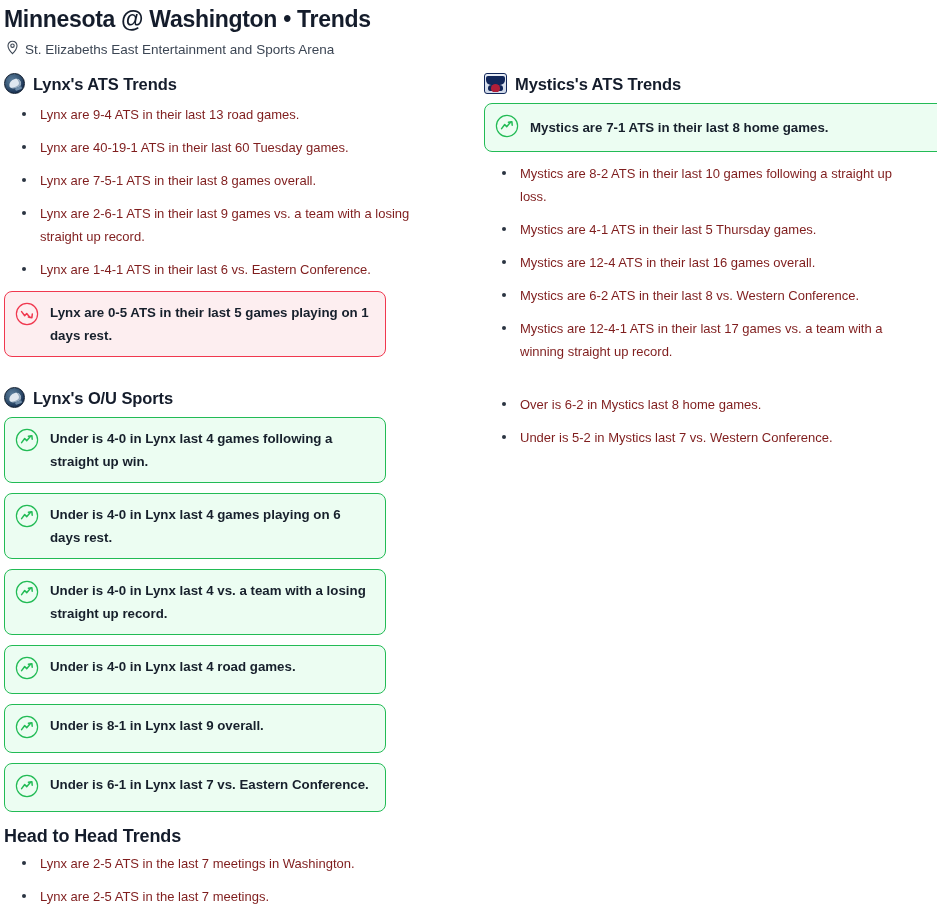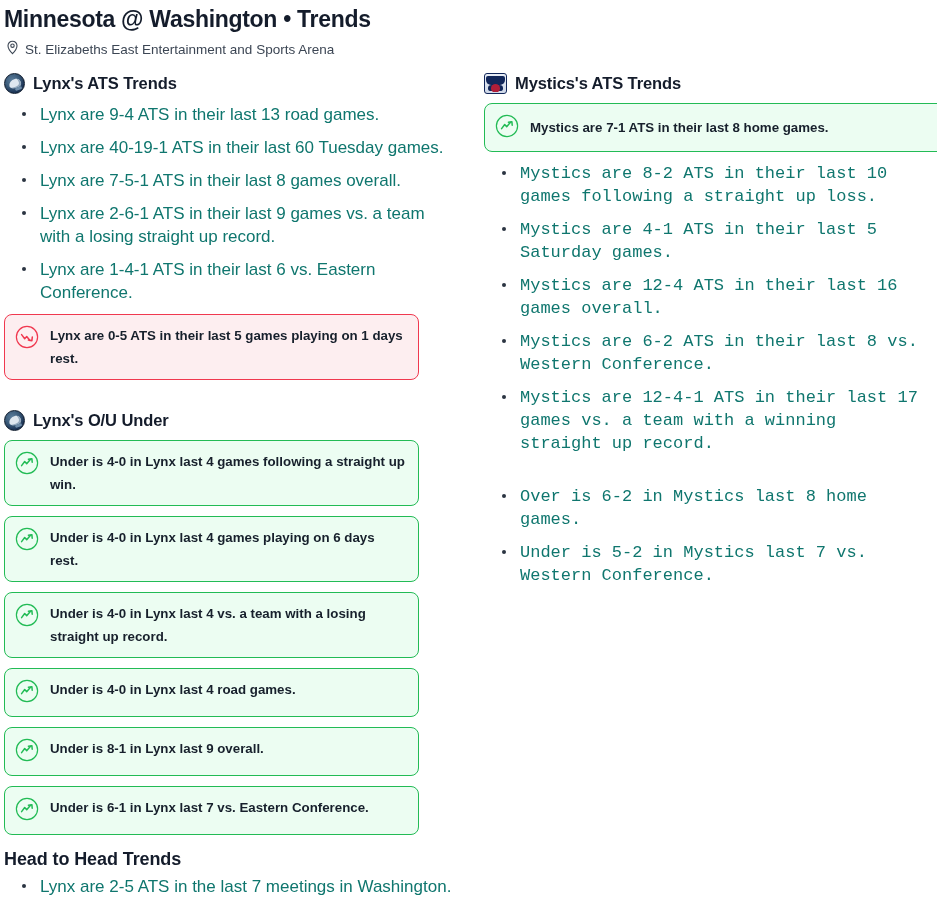--- a/index.html
+++ b/index.html
@@ -49,20 +49,21 @@
     gap: 0;
     padding-top: 14px;
   }
   .col-left  { width: 455px; flex: 0 0 455px; padding-left: 4px; }
   .col-right { width: 466px; flex: 0 0 466px; padding-left: 29px; }
 
   .section { margin-bottom: 0; }
 
   .sec-head {
     display: flex;
+    align-items: center;
     gap: 8px;
     margin: 0 0 9px 0;
   }
   .sec-head-title {
     font-size: 16.5px;
     font-weight: bold;
     color: #141c2b;
     line-height: 20px;
     letter-spacing: -0.1px;
   }
@@ -125,34 +126,34 @@
   }
 
   
   ul.trend-list {
     margin: 0;
     padding: 0 0 0 18px;
     list-style: none;
   }
   ul.trend-list li {
     position: relative;
-    font-size: 17px;
+    font-size: 13px;
     line-height: 23px;
-    color: #0f766e;
+    color: #7f1d1d;
     padding: 0 0 10px 18px;
   }
   ul.trend-list li::before {
     content: "";
     position: absolute;
     left: 0; top: 9px;
     width: 4px; height: 4px;
     border-radius: 50%;
     background: #2b3441;
   }
-  ul.trend-list.right li { padding-bottom: 10px; font-family: Liberation Mono, monospace; }
+  ul.trend-list.right li { padding-bottom: 10px; }
 
   
   .card {
     display: flex;
     align-items: flex-start;
     gap: 11px;
     border-radius: 8px;
     padding: 9px 12px 9px 10px;
     margin-bottom: 10px;
   }
@@ -166,21 +167,21 @@
   }
   .card-text {
     font-size: 13.3px;
     font-weight: bold;
     line-height: 23px;
     color: #17202c;
     padding-top: 0px;
   }
   .card-icon { flex: 0 0 auto; display: block; margin-top: 1px; }
 
-  .w-left  { width: 415px; }
+  .w-left  { width: 382px; }
   .w-right { width: 485px; align-items: center; }
   .w-h2h   { width: 340px; }
 
   
   .gap-sections { height: 20px; }
   .h2h {
     padding: 0 0 0 4px;
     margin-top: 4px;
   }
   .h2h-title {
@@ -239,21 +240,21 @@
           </span>
           <span class="card-text">Lynx are 0-5 ATS in their last 5 games playing on 1 days rest.</span>
         </div>
       </div>
 
       <div class="gap-sections"></div>
 
       <div class="section">
         <div class="sec-head">
           <span class="logo logo-lynx"></span>
-          <span class="sec-head-title">Lynx's O/U Under</span>
+          <span class="sec-head-title">Lynx's O/U Sports</span>
         </div>
 
         <div class="card card-green w-left">
           <span class="card-icon">
             <svg width="24" height="24" viewBox="0 0 24 24">
               <circle cx="12" cy="12" r="10.6" fill="none" stroke="#22bb55" stroke-width="1.2"></circle>
               <path d="M6.6 14.6l3.1-4.1 2 2.2 3.6-4.3" fill="none" stroke="#22bb55" stroke-width="1.5" stroke-linecap="round" stroke-linejoin="round"></path>
               <path d="M13.4 8.2l3.5-.5.3 3.6" fill="none" stroke="#22bb55" stroke-width="1.5" stroke-linecap="round" stroke-linejoin="round"></path>
             </svg>
           </span>
@@ -332,21 +333,21 @@
               <circle cx="12" cy="12" r="10.6" fill="none" stroke="#22bb55" stroke-width="1.2"></circle>
               <path d="M6.6 14.6l3.1-4.1 2 2.2 3.6-4.3" fill="none" stroke="#22bb55" stroke-width="1.5" stroke-linecap="round" stroke-linejoin="round"></path>
               <path d="M13.4 8.2l3.5-.5.3 3.6" fill="none" stroke="#22bb55" stroke-width="1.5" stroke-linecap="round" stroke-linejoin="round"></path>
             </svg>
           </span>
           <span class="card-text">Mystics are 7-1 ATS in their last 8 home games.</span>
         </div>
 
         <ul class="trend-list right">
           <li>Mystics are 8-2 ATS in their last 10 games following a straight up loss.</li>
-          <li>Mystics are 4-1 ATS in their last 5 Saturday games.</li>
+          <li>Mystics are 4-1 ATS in their last 5 Thursday games.</li>
           <li>Mystics are 12-4 ATS in their last 16 games overall.</li>
           <li>Mystics are 6-2 ATS in their last 8 vs. Western Conference.</li>
           <li>Mystics are 12-4-1 ATS in their last 17 games vs. a team with a winning straight up record.</li>
         </ul>
       </div>
 
       <div class="gap-sections"></div>
 
       <div class="section">
         <ul class="trend-list right">

